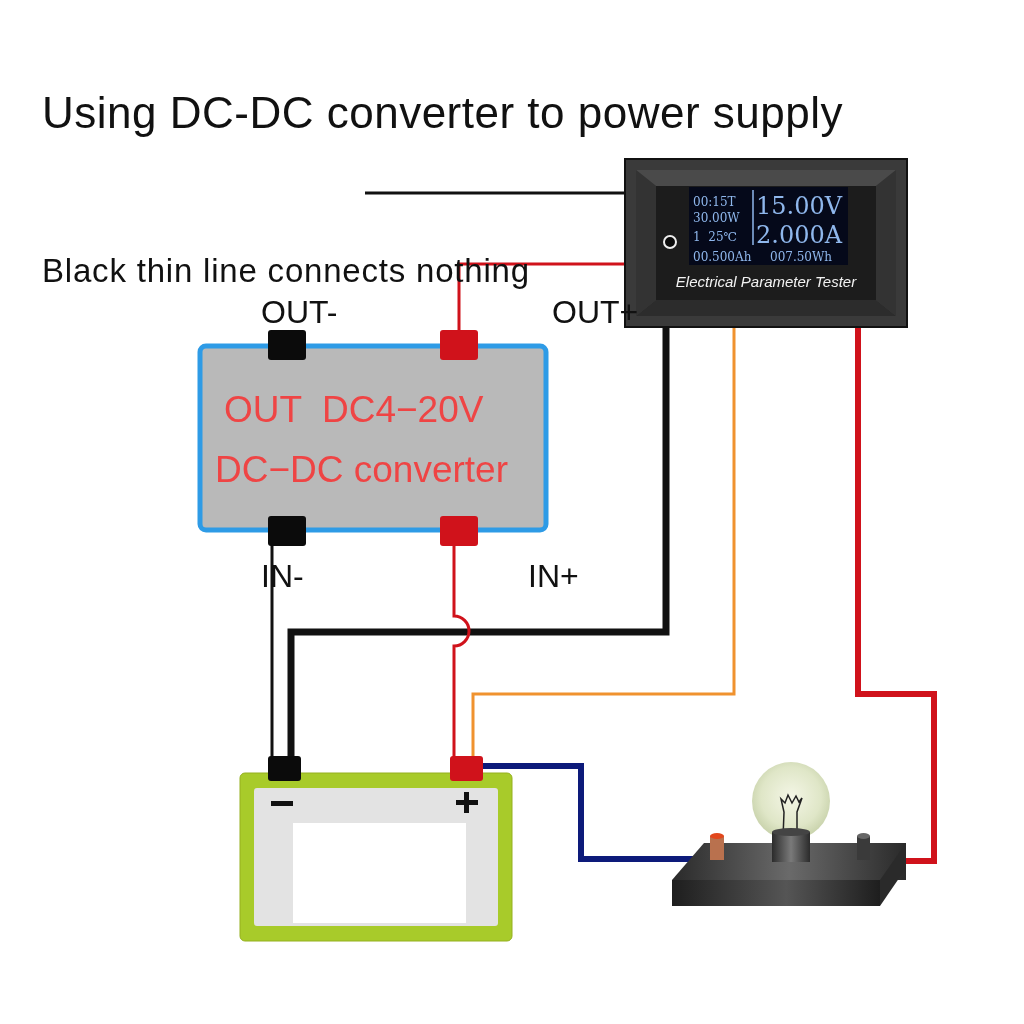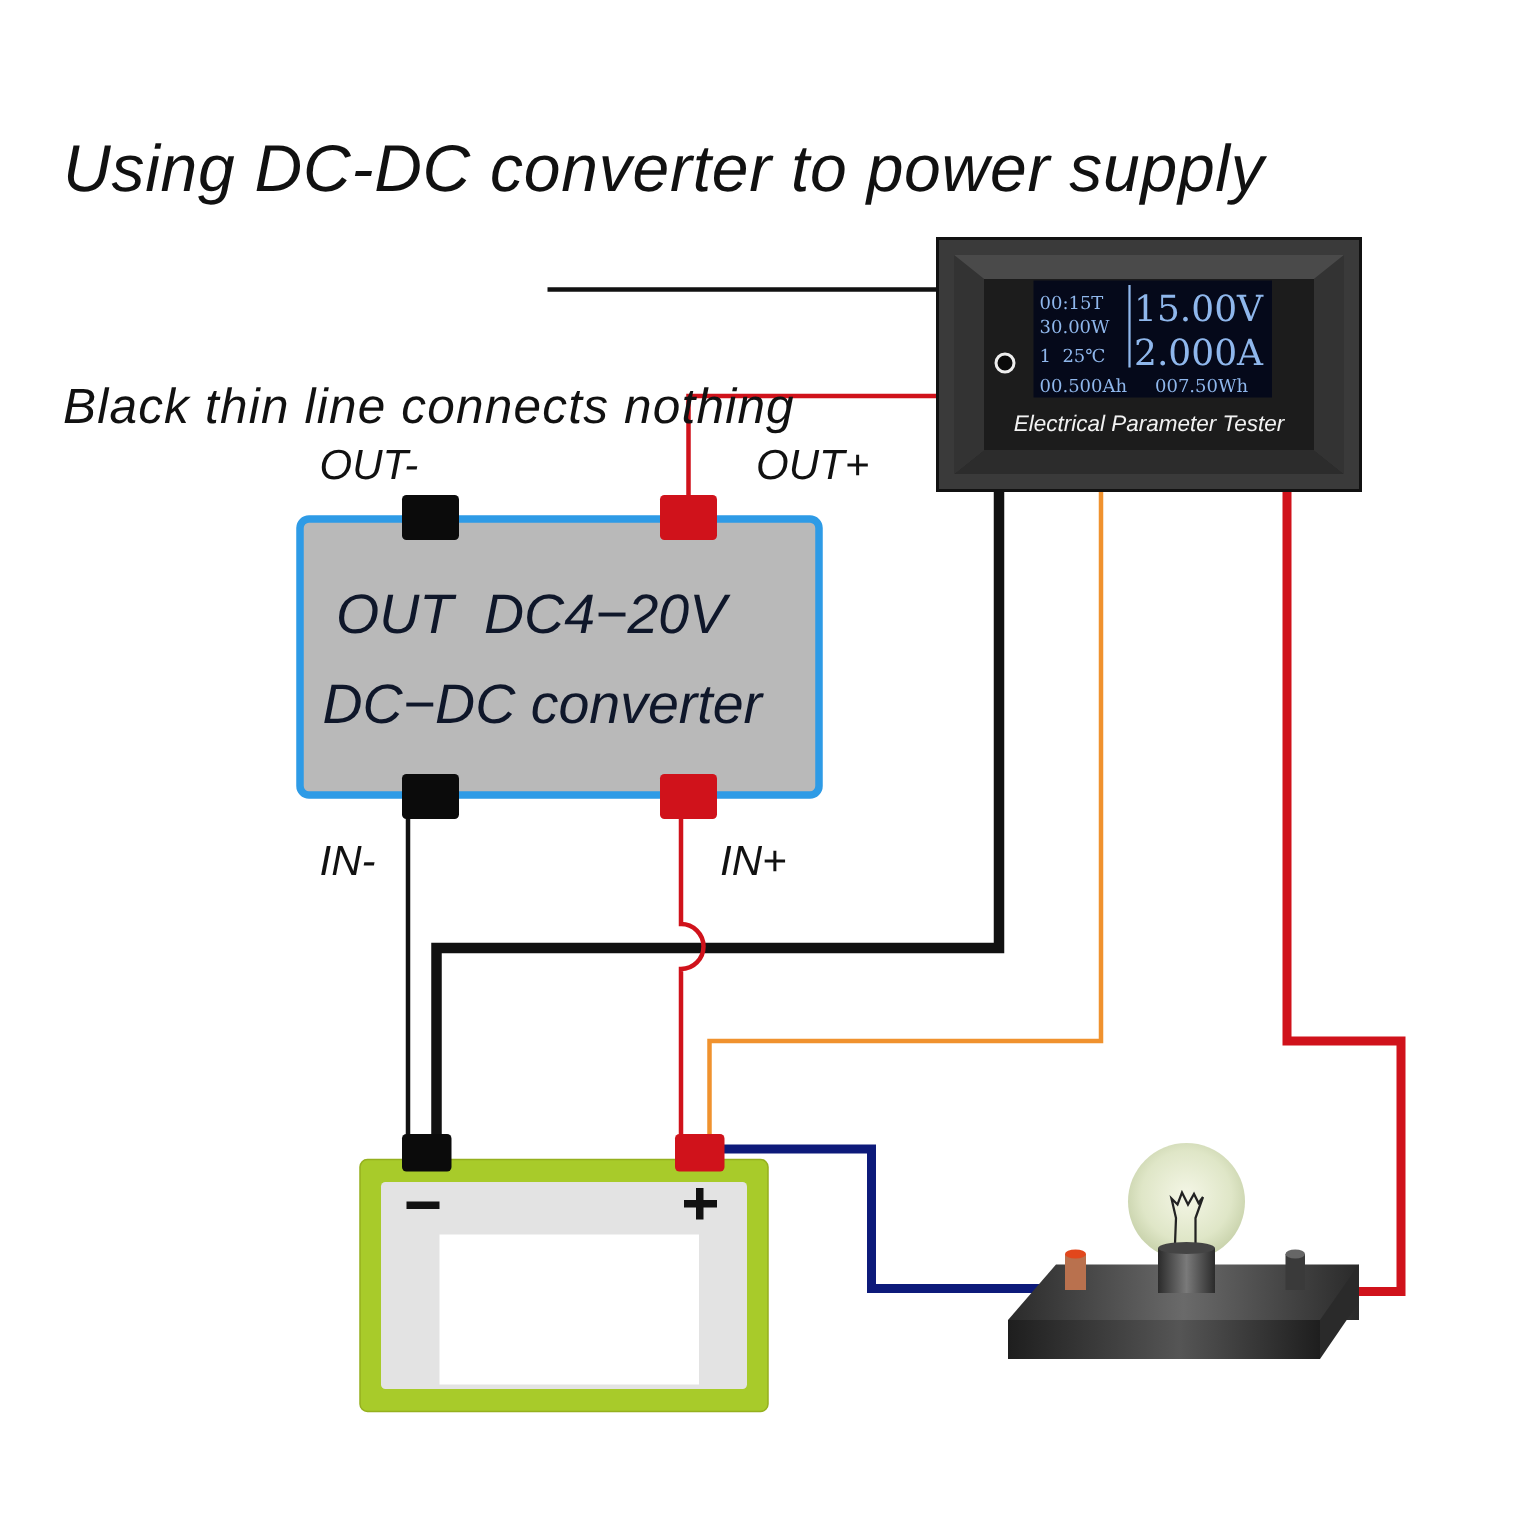--- a/index.html
+++ b/index.html
@@ -1,22 +1,22 @@
 <!DOCTYPE html>
 <html><head>
 <meta charset="utf-8">
 <style>
   html, body { margin: 0; padding: 0; background: #ffffff; }
   body { width: 1024px; height: 1024px; position: relative; overflow: hidden; font-family: "Liberation Sans", sans-serif; }
   #stage { position: absolute; left: 0; top: 0; width: 1024px; height: 1024px; }
-  .t { position: absolute; color: #111; white-space: nowrap; font-family: "Liberation Sans", sans-serif; font-style: italic; }
+  .t { position: absolute; color: #111; white-space: nowrap; font-family: "Liberation Sans", sans-serif; }
   #title { left: 42px; top: 88px; font-size: 44px; letter-spacing: 0.5px; }
   #note { left: 42px; top: 208px; font-size: 33px; letter-spacing: 0.8px; margin-top: 44px; }
-  .lbl { font-size: 28px; }
-  .conv-text { font-size: 37px; color: #0f172a; }
+  .lbl { font-size: 32px; margin-left: 48px; }
+  .conv-text { font-size: 37px; color: #ef4444; }
   .lcd { font-family: "DejaVu Serif", serif; fill: #8fb7ec; }
 </style>
 </head>
 <body>
 
 <div id="stage">
   <svg width="1024" height="1024" viewBox="0 0 1024 1024" style="position:absolute;left:0;top:0">
     <defs>
       <radialGradient id="bulbGrad" cx="50%" cy="45%" r="55%">
         <stop offset="0%" stop-color="#f4f6e6"></stop>

